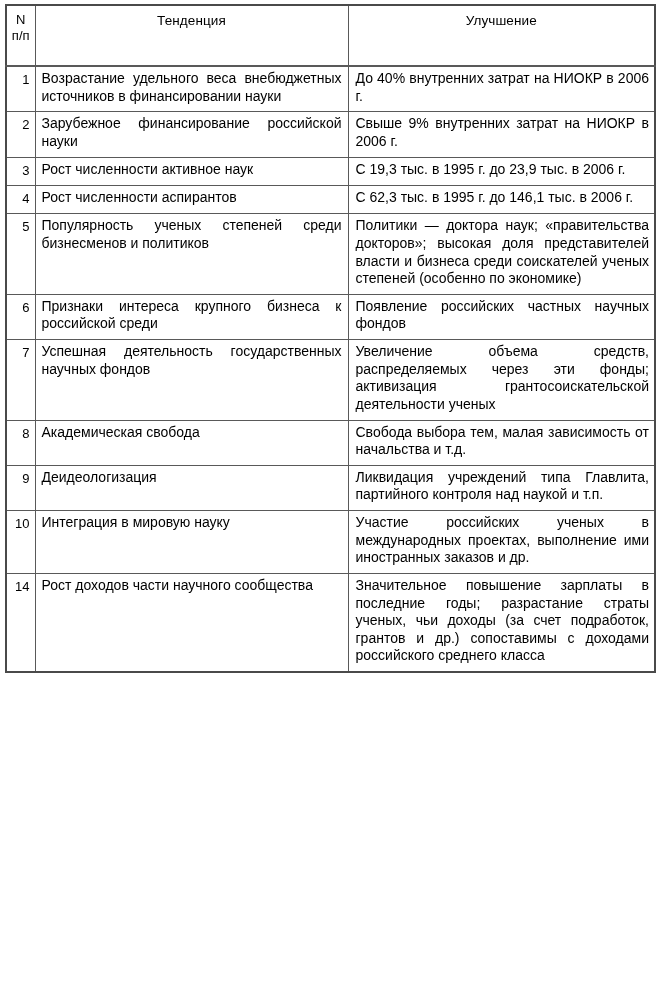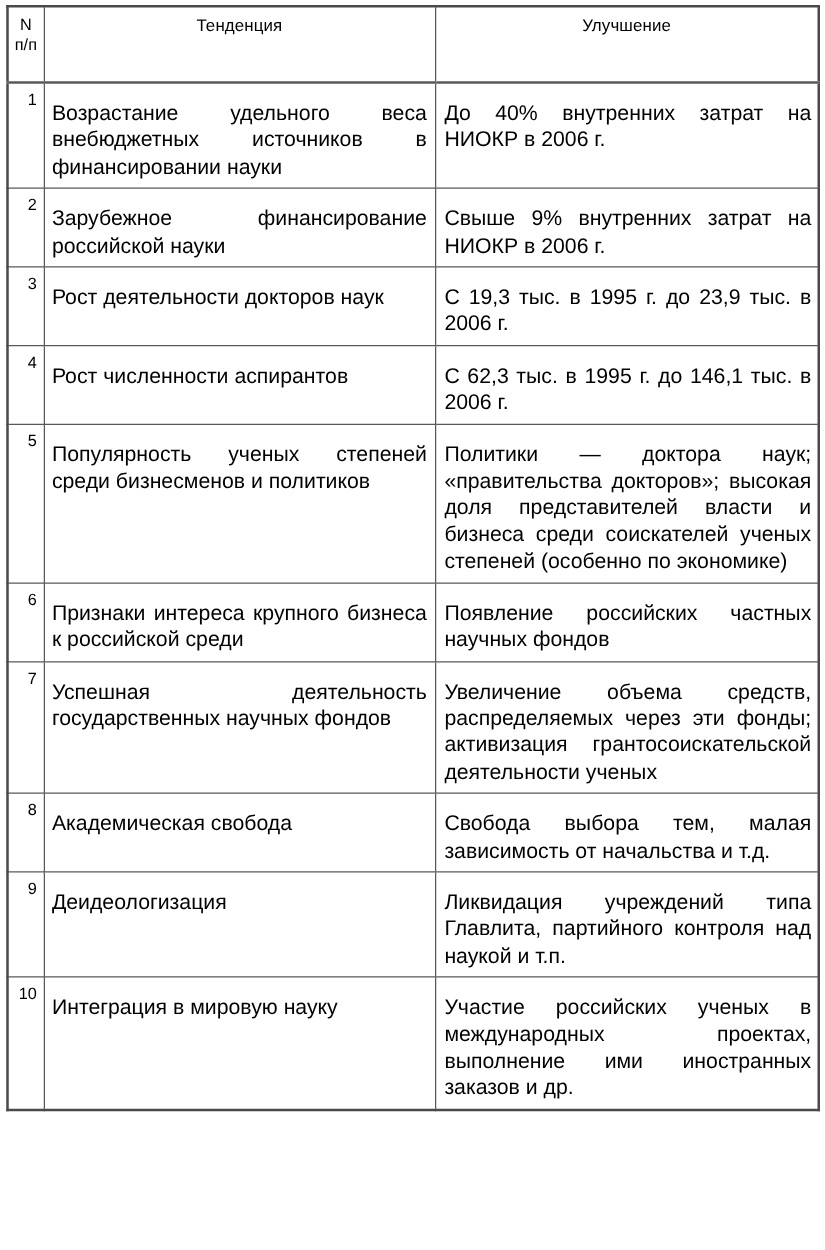--- a/index.html
+++ b/index.html
@@ -58,23 +58,23 @@
   thead th.th-num {
     font-weight: normal;
     font-size: 13px;
     line-height: 1.22;
     padding: 6px 2px;
   }
   thead th.th-num .nline { display: block; }
 
   
   tbody td {
-    font-size: 17px;
+    font-size: 14px;
     line-height: 1.26;
-    padding: 13px 5px 6px 6px;
+    padding: 3px 5px 6px 6px;
   }
   tbody td.c-num {
     text-align: right;
     padding: 5px 5px 6px 2px;
     font-size: 13px;
     white-space: nowrap;
   }
   tbody td.c-trend {
     text-align: justify;
     text-justify: inter-word;
@@ -123,21 +123,21 @@
           <td class="c-trend">Возрастание удельного веса внебюджетных источников в финансировании науки</td>
           <td class="c-manif">До 40% внутренних затрат на НИОКР в 2006 г.</td>
         </tr>
         <tr>
           <td class="c-num">2</td>
           <td class="c-trend">Зарубежное финансирование российской науки</td>
           <td class="c-manif">Свыше 9% внутренних затрат на НИОКР в 2006 г.</td>
         </tr>
         <tr>
           <td class="c-num">3</td>
-          <td class="c-trend">Рост деятельности докторов наук</td>
+          <td class="c-trend">Рост численности активное наук</td>
           <td class="c-manif">С 19,3 тыс. в 1995 г. до 23,9 тыс. в 2006 г.</td>
         </tr>
         <tr>
           <td class="c-num">4</td>
           <td class="c-trend">Рост численности аспирантов</td>
           <td class="c-manif">С 62,3 тыс. в 1995 г. до 146,1 тыс. в 2006 г.</td>
         </tr>
         <tr>
           <td class="c-num">5</td>
           <td class="c-trend">Популярность ученых степеней среди бизнесменов и политиков</td>
@@ -161,15 +161,20 @@
         <tr>
           <td class="c-num">9</td>
           <td class="c-trend">Деидеологизация</td>
           <td class="c-manif">Ликвидация учреждений типа Главлита, партийного контроля над наукой и т.п.</td>
         </tr>
         <tr>
           <td class="c-num">10</td>
           <td class="c-trend">Интеграция в мировую науку</td>
           <td class="c-manif">Участие российских ученых в международных проектах, выполнение ими иностранных заказов и др.</td>
         </tr>
+        <tr>
+          <td class="c-num">14</td>
+          <td class="c-trend">Рост доходов части научного сообщества</td>
+          <td class="c-manif">Значительное повышение зарплаты в последние годы; разрастание страты ученых, чьи доходы (за счет подработок, грантов и др.) сопоставимы с доходами российского среднего класса</td>
+        </tr>
       </tbody>
   </table>
 </div>
 
 </body></html>

